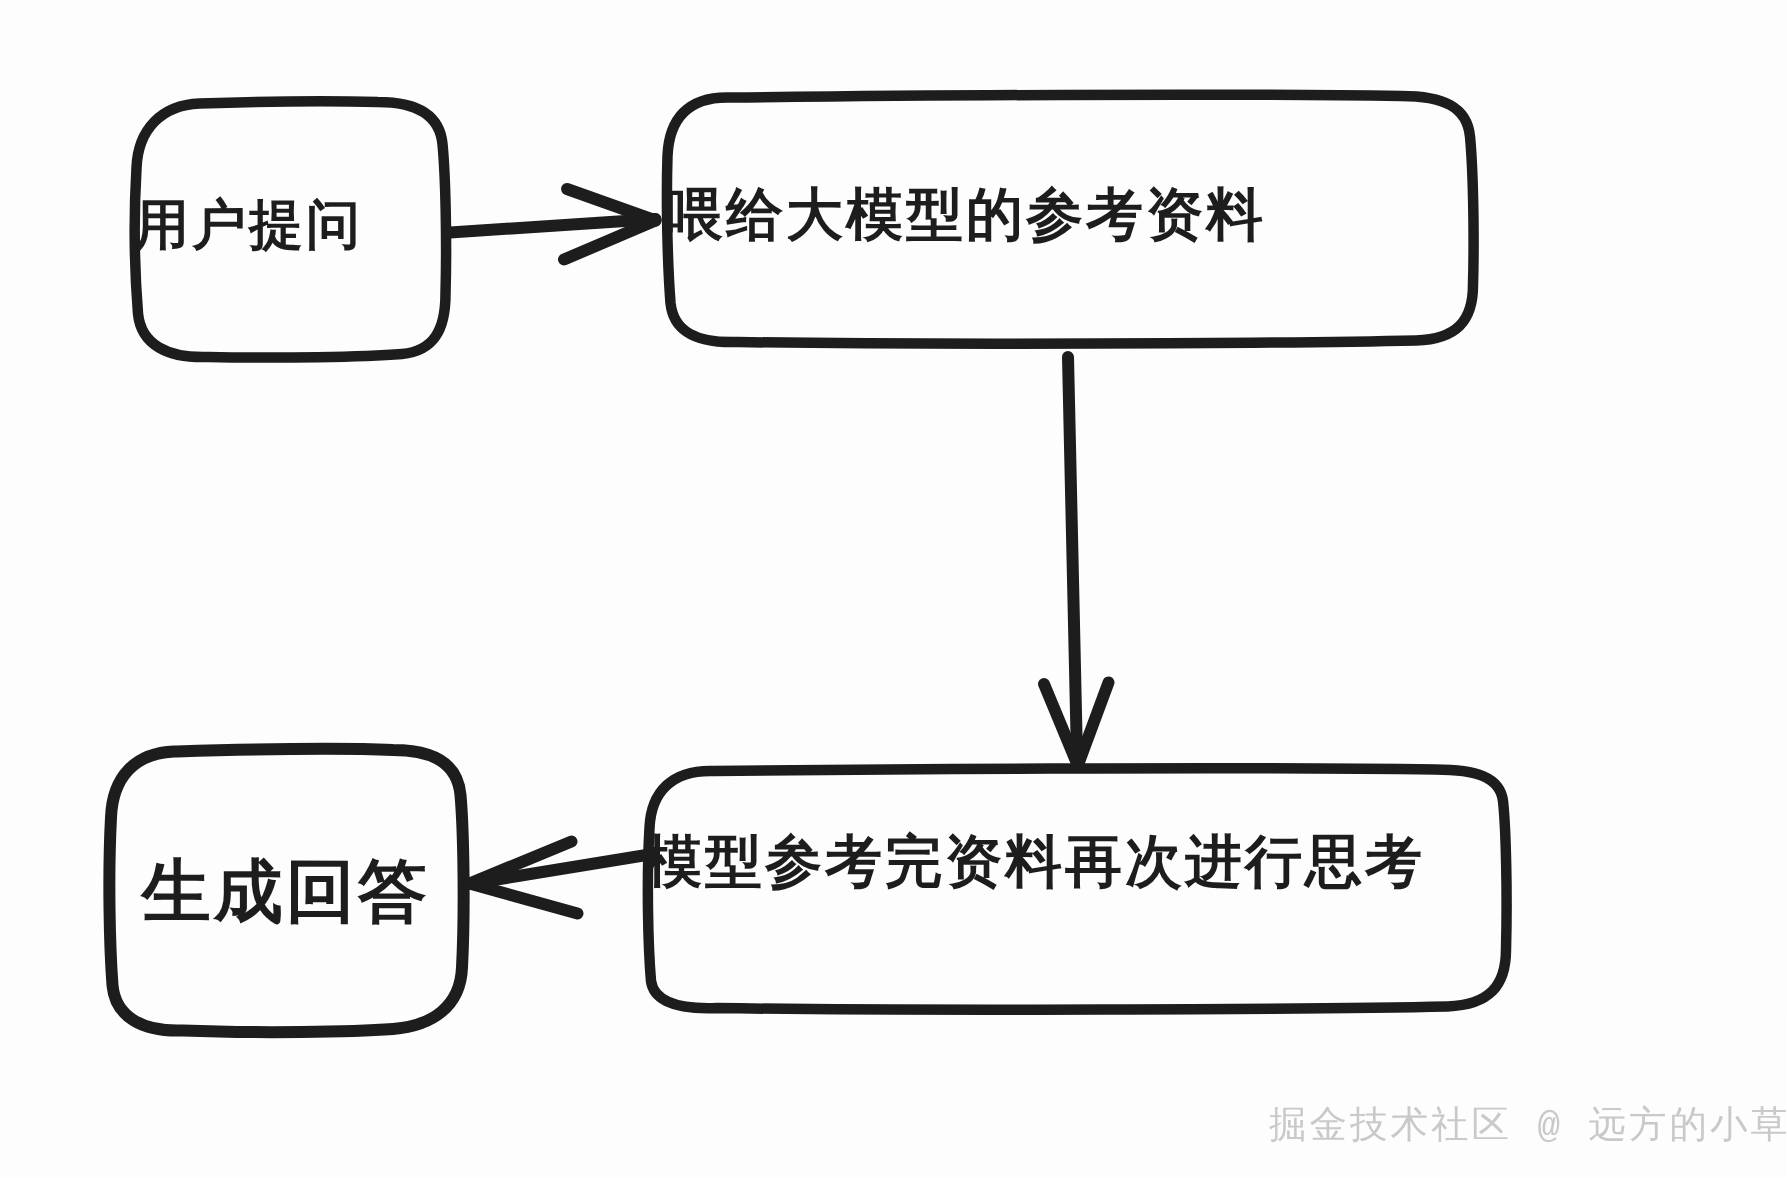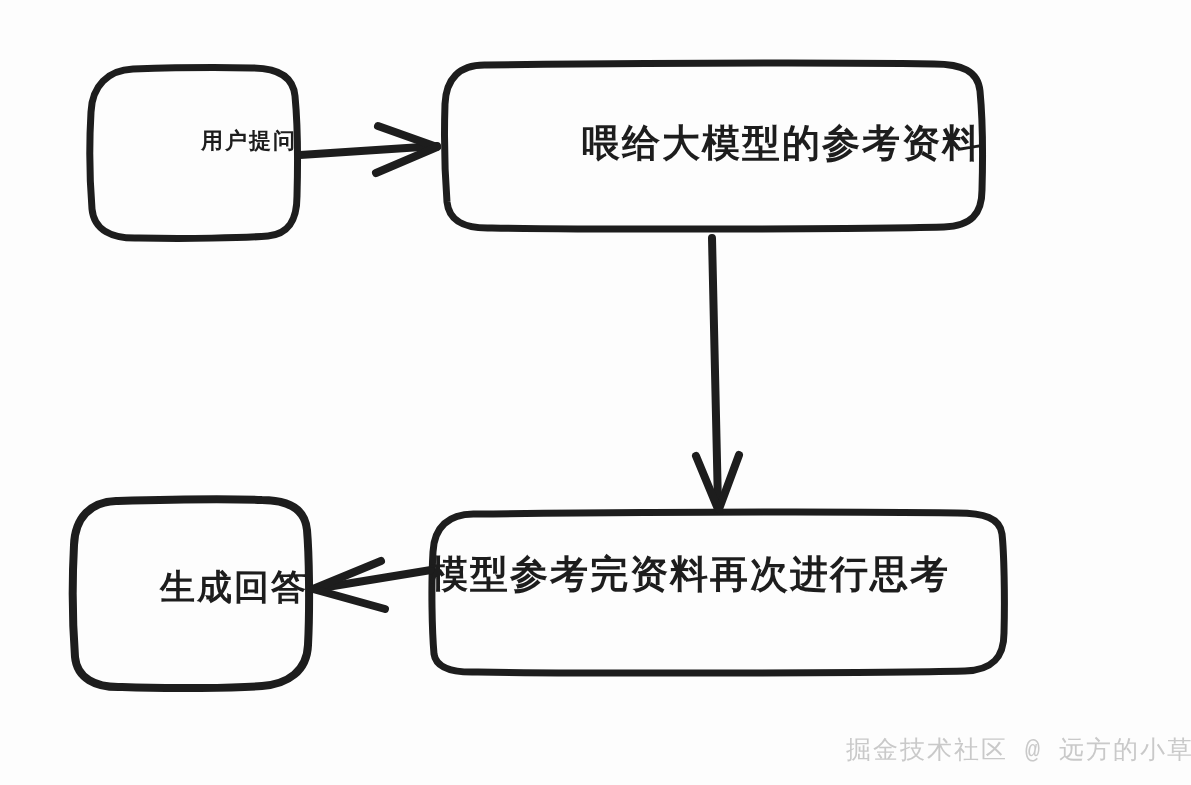--- a/index.html
+++ b/index.html
@@ -29,36 +29,36 @@
     color: #1d1d1d;
     font-weight: bold;
     letter-spacing: 2px;
     white-space: nowrap;
     -webkit-font-smoothing: antialiased;
   }
   .label-user-question {
     left: 90px;
     top: 126px;
     width: 207px;
-    text-align: right;
-    font-size: 22px;
+    text-align: left;
+    font-size: 36px;
   }
   .label-reference-material {
     left: 444px;
     top: 118px;
     width: 538px;
-    text-align: right;
+    text-align: left;
     font-size: 38px;
   }
   .label-generate-answer {
     left: 73px;
     top: 564px;
     width: 235px;
-    text-align: right;
-    font-size: 35px;
+    text-align: center;
+    font-size: 46px;
   }
   .label-model-rethink {
     left: 430px;
     top: 549px;
     width: 560px;
     text-align: left;
     font-size: 38px;
   }
   .watermark {
     position: absolute;

